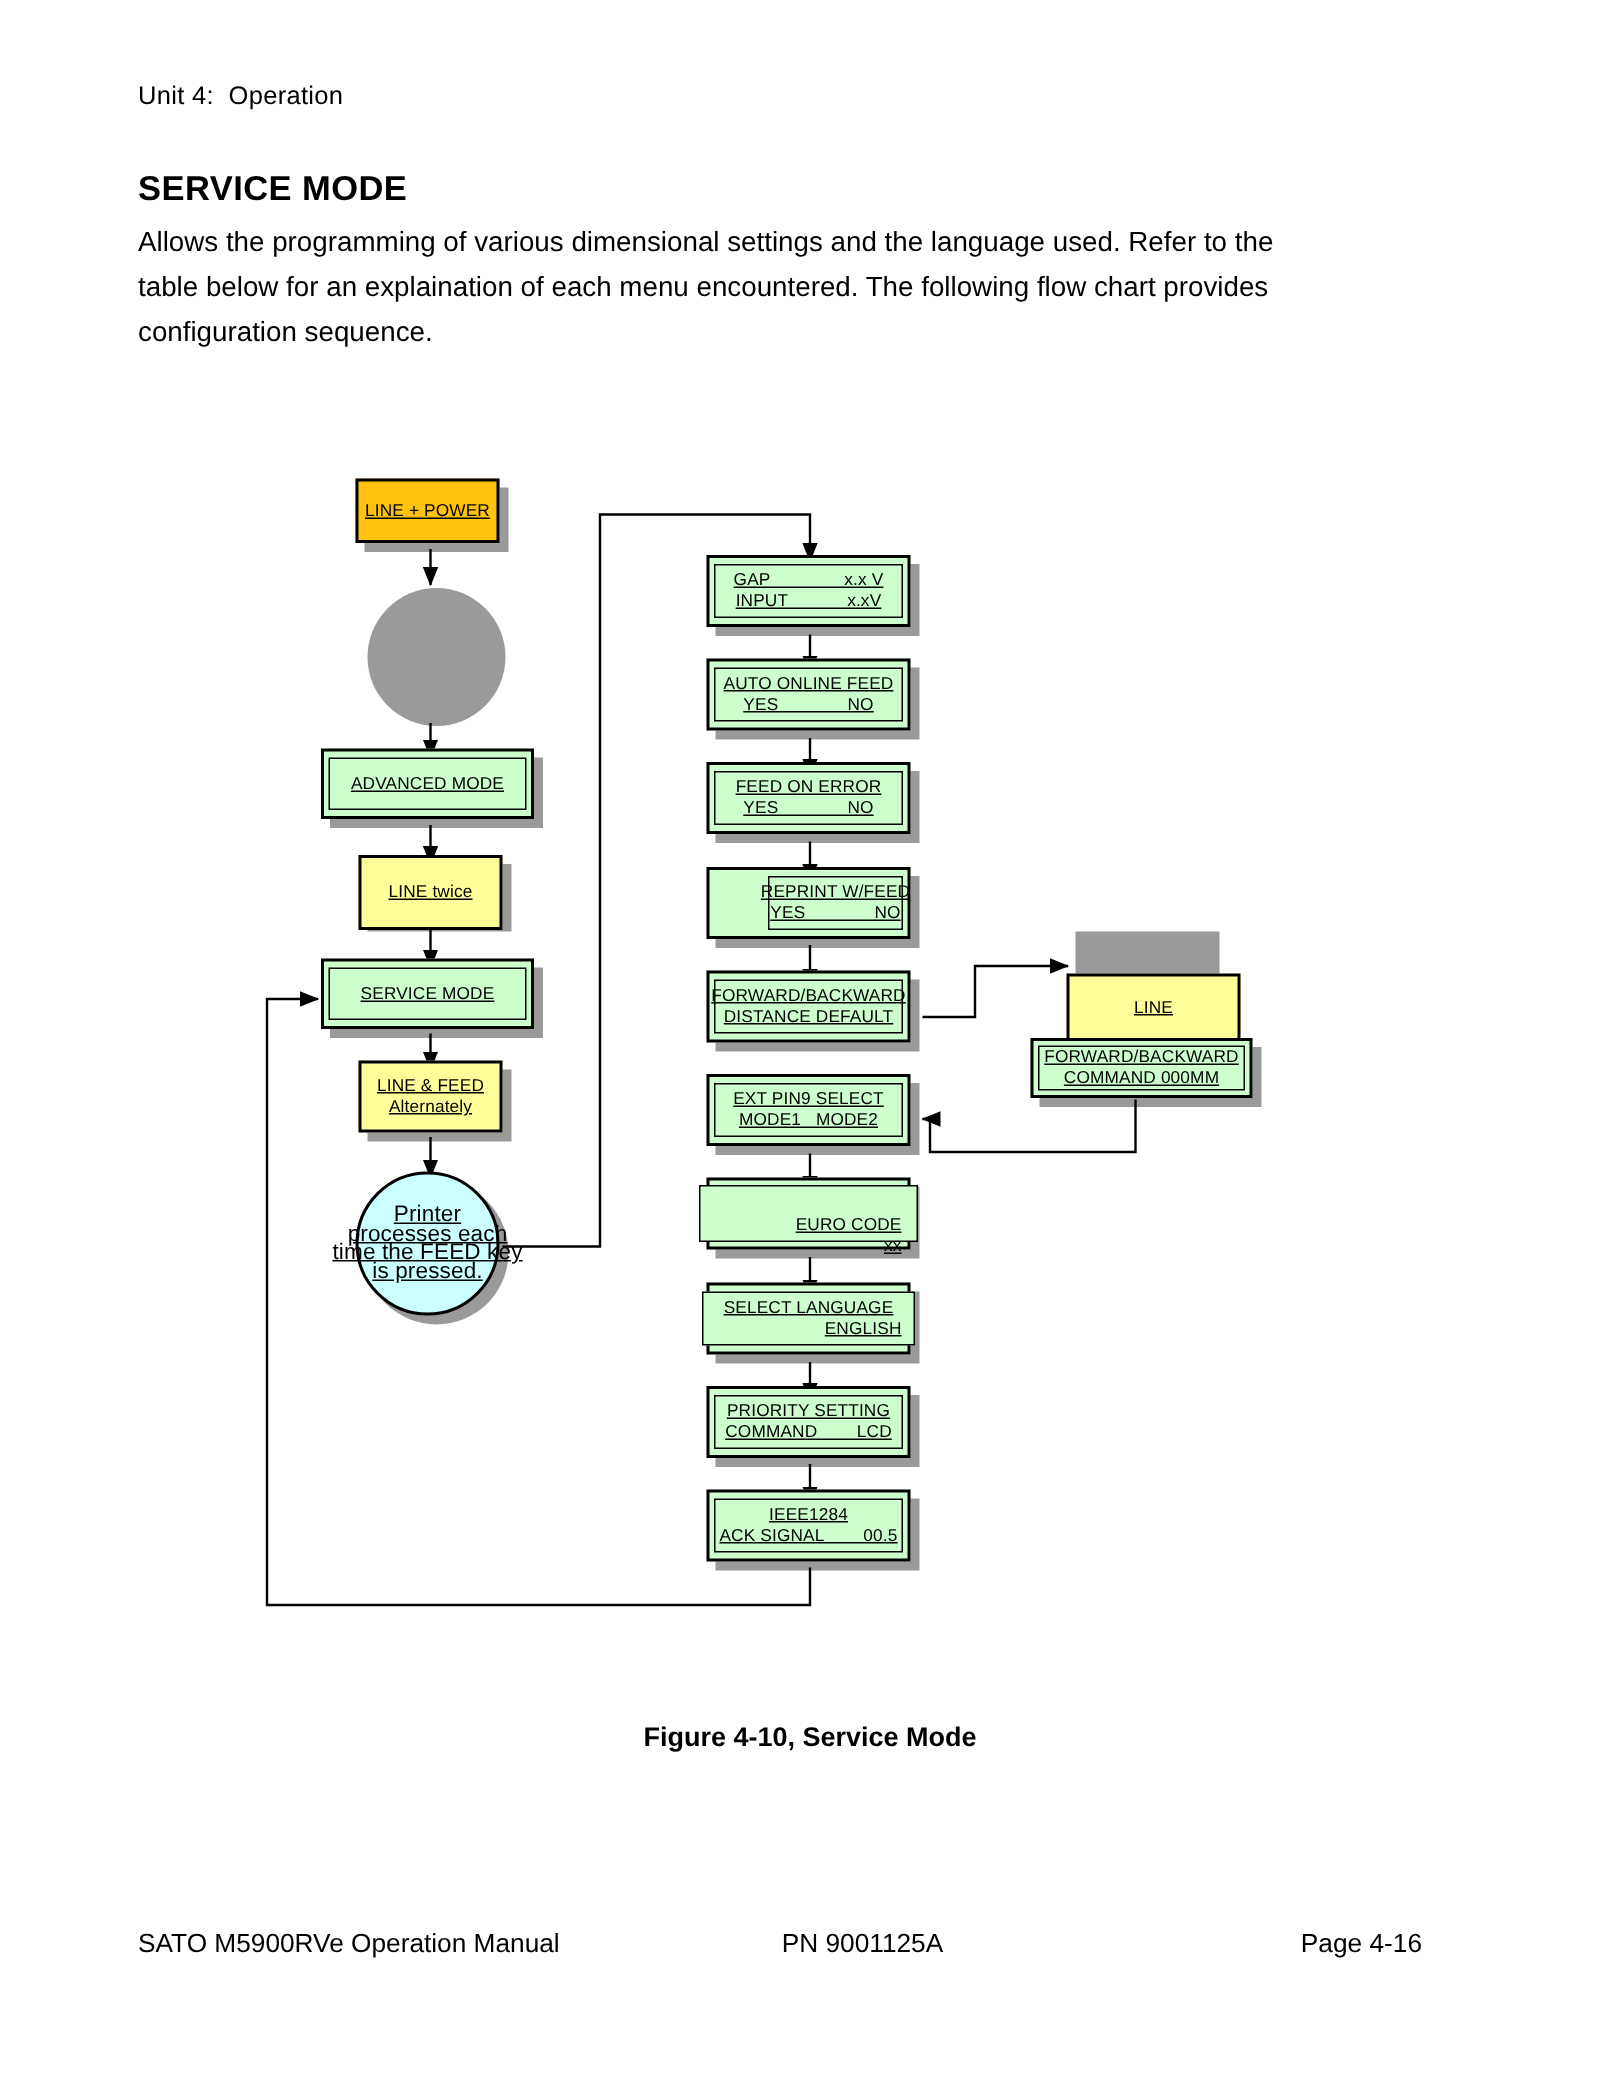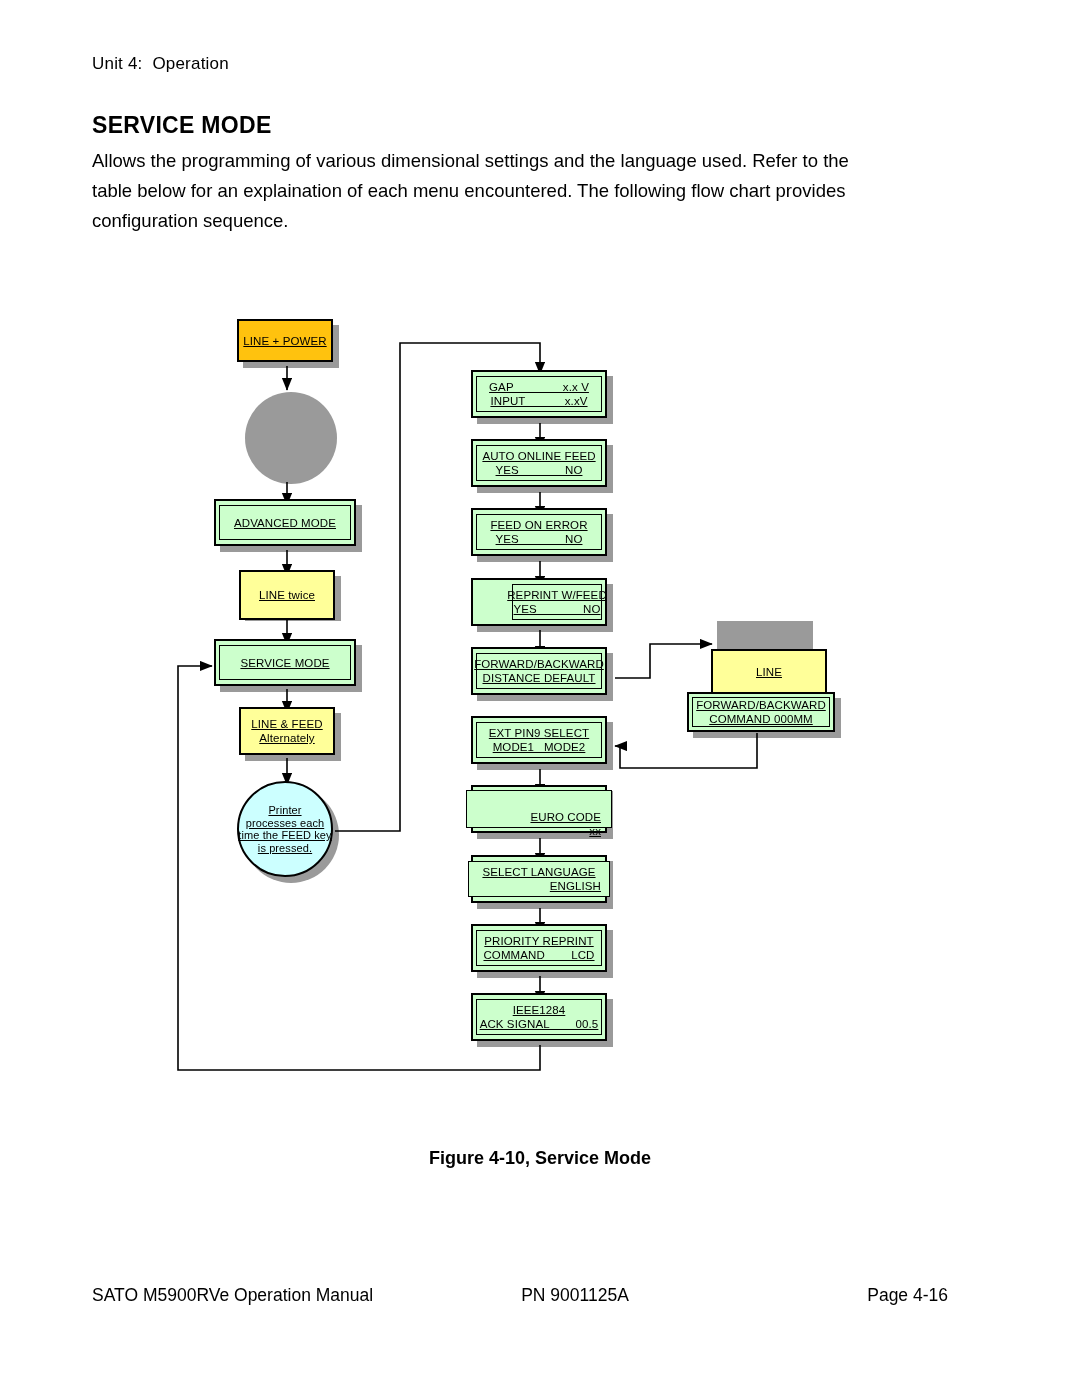--- a/index.html
+++ b/index.html
@@ -214,21 +214,21 @@
     <div class="inner">
       <span class="ln">SERVICE MODE</span>
     </div>
   </div>
 
   <div class="node plain-yellow" style="left:239px; top:707px; width:96px; height:48px;">
     <span class="ln">LINE &amp; FEED</span>
     <span class="ln">Alternately</span>
   </div>
 
-  <div class="node ellipse" style="left:237px; top:781px; width:96px; height:96px; font-size:11px; line-height:12.5px;">
+  <div class="node ellipse" style="left:237px; top:781px; width:96px; height:96px; font-size:15px; line-height:12.5px;">
     <span class="ln">Printer</span>
     <span class="ln">processes each</span>
     <span class="ln">time the FEED key</span>
     <span class="ln">is pressed.</span>
   </div>
 
   <div class="node lcd" style="left:471px; top:370px; width:136px; height:48px;">
     <div class="inner">
       <span class="ln">GAP               x.x V</span>
       <span class="ln">INPUT            x.xV</span>
@@ -279,21 +279,21 @@
 
   <div class="node lcd" style="left:471px; top:855px; width:136px; height:48px;">
     <div class="inner" style="align-items:stretch; justify-content:center; padding:0 8px;">
       <span class="ln" style="text-align:center;">SELECT LANGUAGE</span>
       <span class="ln" style="text-align:right;">ENGLISH</span>
     </div>
   </div>
 
   <div class="node lcd" style="left:471px; top:924px; width:136px; height:48px;">
     <div class="inner">
-      <span class="ln">PRIORITY REPRINT</span>
+      <span class="ln">PRIORITY SETTING</span>
       <span class="ln">COMMAND        LCD</span>
     </div>
   </div>
 
   <div class="node lcd" style="left:471px; top:993px; width:136px; height:48px;">
     <div class="inner">
       <span class="ln">IEEE1284</span>
       <span class="ln">ACK SIGNAL        00.5</span>
     </div>
   </div>

